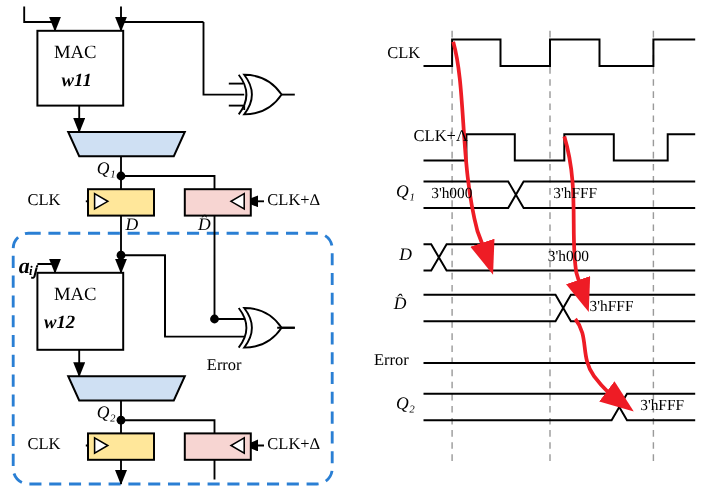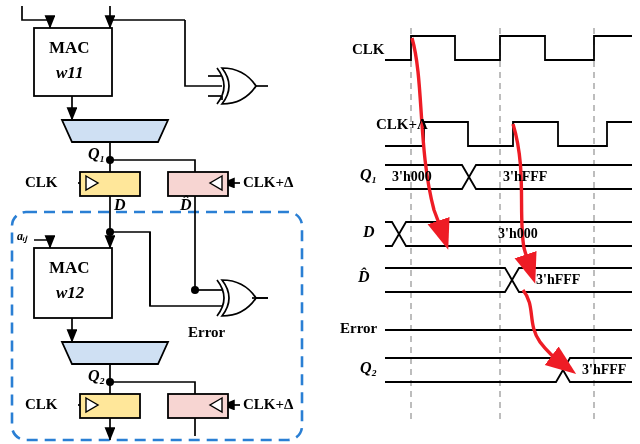--- a/index.html
+++ b/index.html
@@ -1,19 +1,19 @@
 <!DOCTYPE html>
 <html><head>
 <meta charset="utf-8">
 <style>
   html,body{margin:0;padding:0;}
   body{width:640px;height:444px;background:#ffffff;font-family:"Liberation Sans",sans-serif;position:relative;overflow:hidden;}
   #root{position:relative;width:640px;height:444px;}
   svg.layer{position:absolute;left:0;top:0;width:640px;height:444px;}
-  .lbl{position:absolute;font-family:"Liberation Serif",serif;color:#000;white-space:nowrap;font-weight:bold;}
+  .lbl{position:absolute;font-family:"Liberation Serif",serif;color:#000;white-space:nowrap;}
   .italic{font-style:italic;}
   .bold{font-weight:bold;}
 </style>
 </head>
 <body>
 
 <div id="root">
 
   <svg class="layer" viewBox="0 0 640 444">
     <defs>
@@ -185,27 +185,27 @@
       <path d="M513,124 C527,170 518,214 524,248 C528,262 530,268 532,274" marker-end="url(#arrowRed)"></path>
       <path d="M523,290 C536,306 527,324 540,342 C552,358 560,362 568,368" marker-end="url(#arrowRed)"></path>
     </g>
 
   </svg>
 
   <div class="lbl" style="left:49px;top:38px;font-size:17px;">MAC</div>
   <div class="lbl bold italic" style="left:56px;top:63px;font-size:17px;">w11</div>
 
   <div class="lbl" style="left:49px;top:258px;font-size:17px;">MAC</div>
-  <div class="lbl bold italic" style="left:56px;top:283px;font-size:17px;">w12</div>
+  <div class="lbl bold italic" style="left:40px;top:283px;font-size:17px;">w12</div>
 
   <div class="lbl italic" style="left:88px;top:145px;font-size:16px;">Q₁</div>
   <div class="lbl italic" style="left:88px;top:367px;font-size:16px;">Q₂</div>
   <div class="lbl italic" style="left:114px;top:196px;font-size:16px;">D</div>
   <div class="lbl italic" style="left:180px;top:196px;font-size:16px;">D̂</div>
-  <div class="lbl bold italic" style="left:17px;top:227px;font-size:12px;">aᵢⱼ</div>
+  <div class="lbl bold italic" style="left:17px;top:227px;font-size:20px;">aᵢⱼ</div>
 
   <div class="lbl" style="left:25px;top:174px;font-size:15px;">CLK</div>
   <div class="lbl" style="left:25px;top:396px;font-size:15px;">CLK</div>
   <div class="lbl" style="left:243px;top:174px;font-size:15px;">CLK+Δ</div>
   <div class="lbl" style="left:243px;top:396px;font-size:15px;">CLK+Δ</div>
   <div class="lbl" style="left:188px;top:324px;font-size:15px;">Error</div>
 
   <div class="lbl" style="left:352px;top:41px;font-size:15px;">CLK</div>
   <div class="lbl" style="left:333px;top:116px;font-size:15px;margin-left:43px;">CLK+Λ</div>
   <div class="lbl italic" style="left:360px;top:166px;font-size:16px;">Q₁</div>

